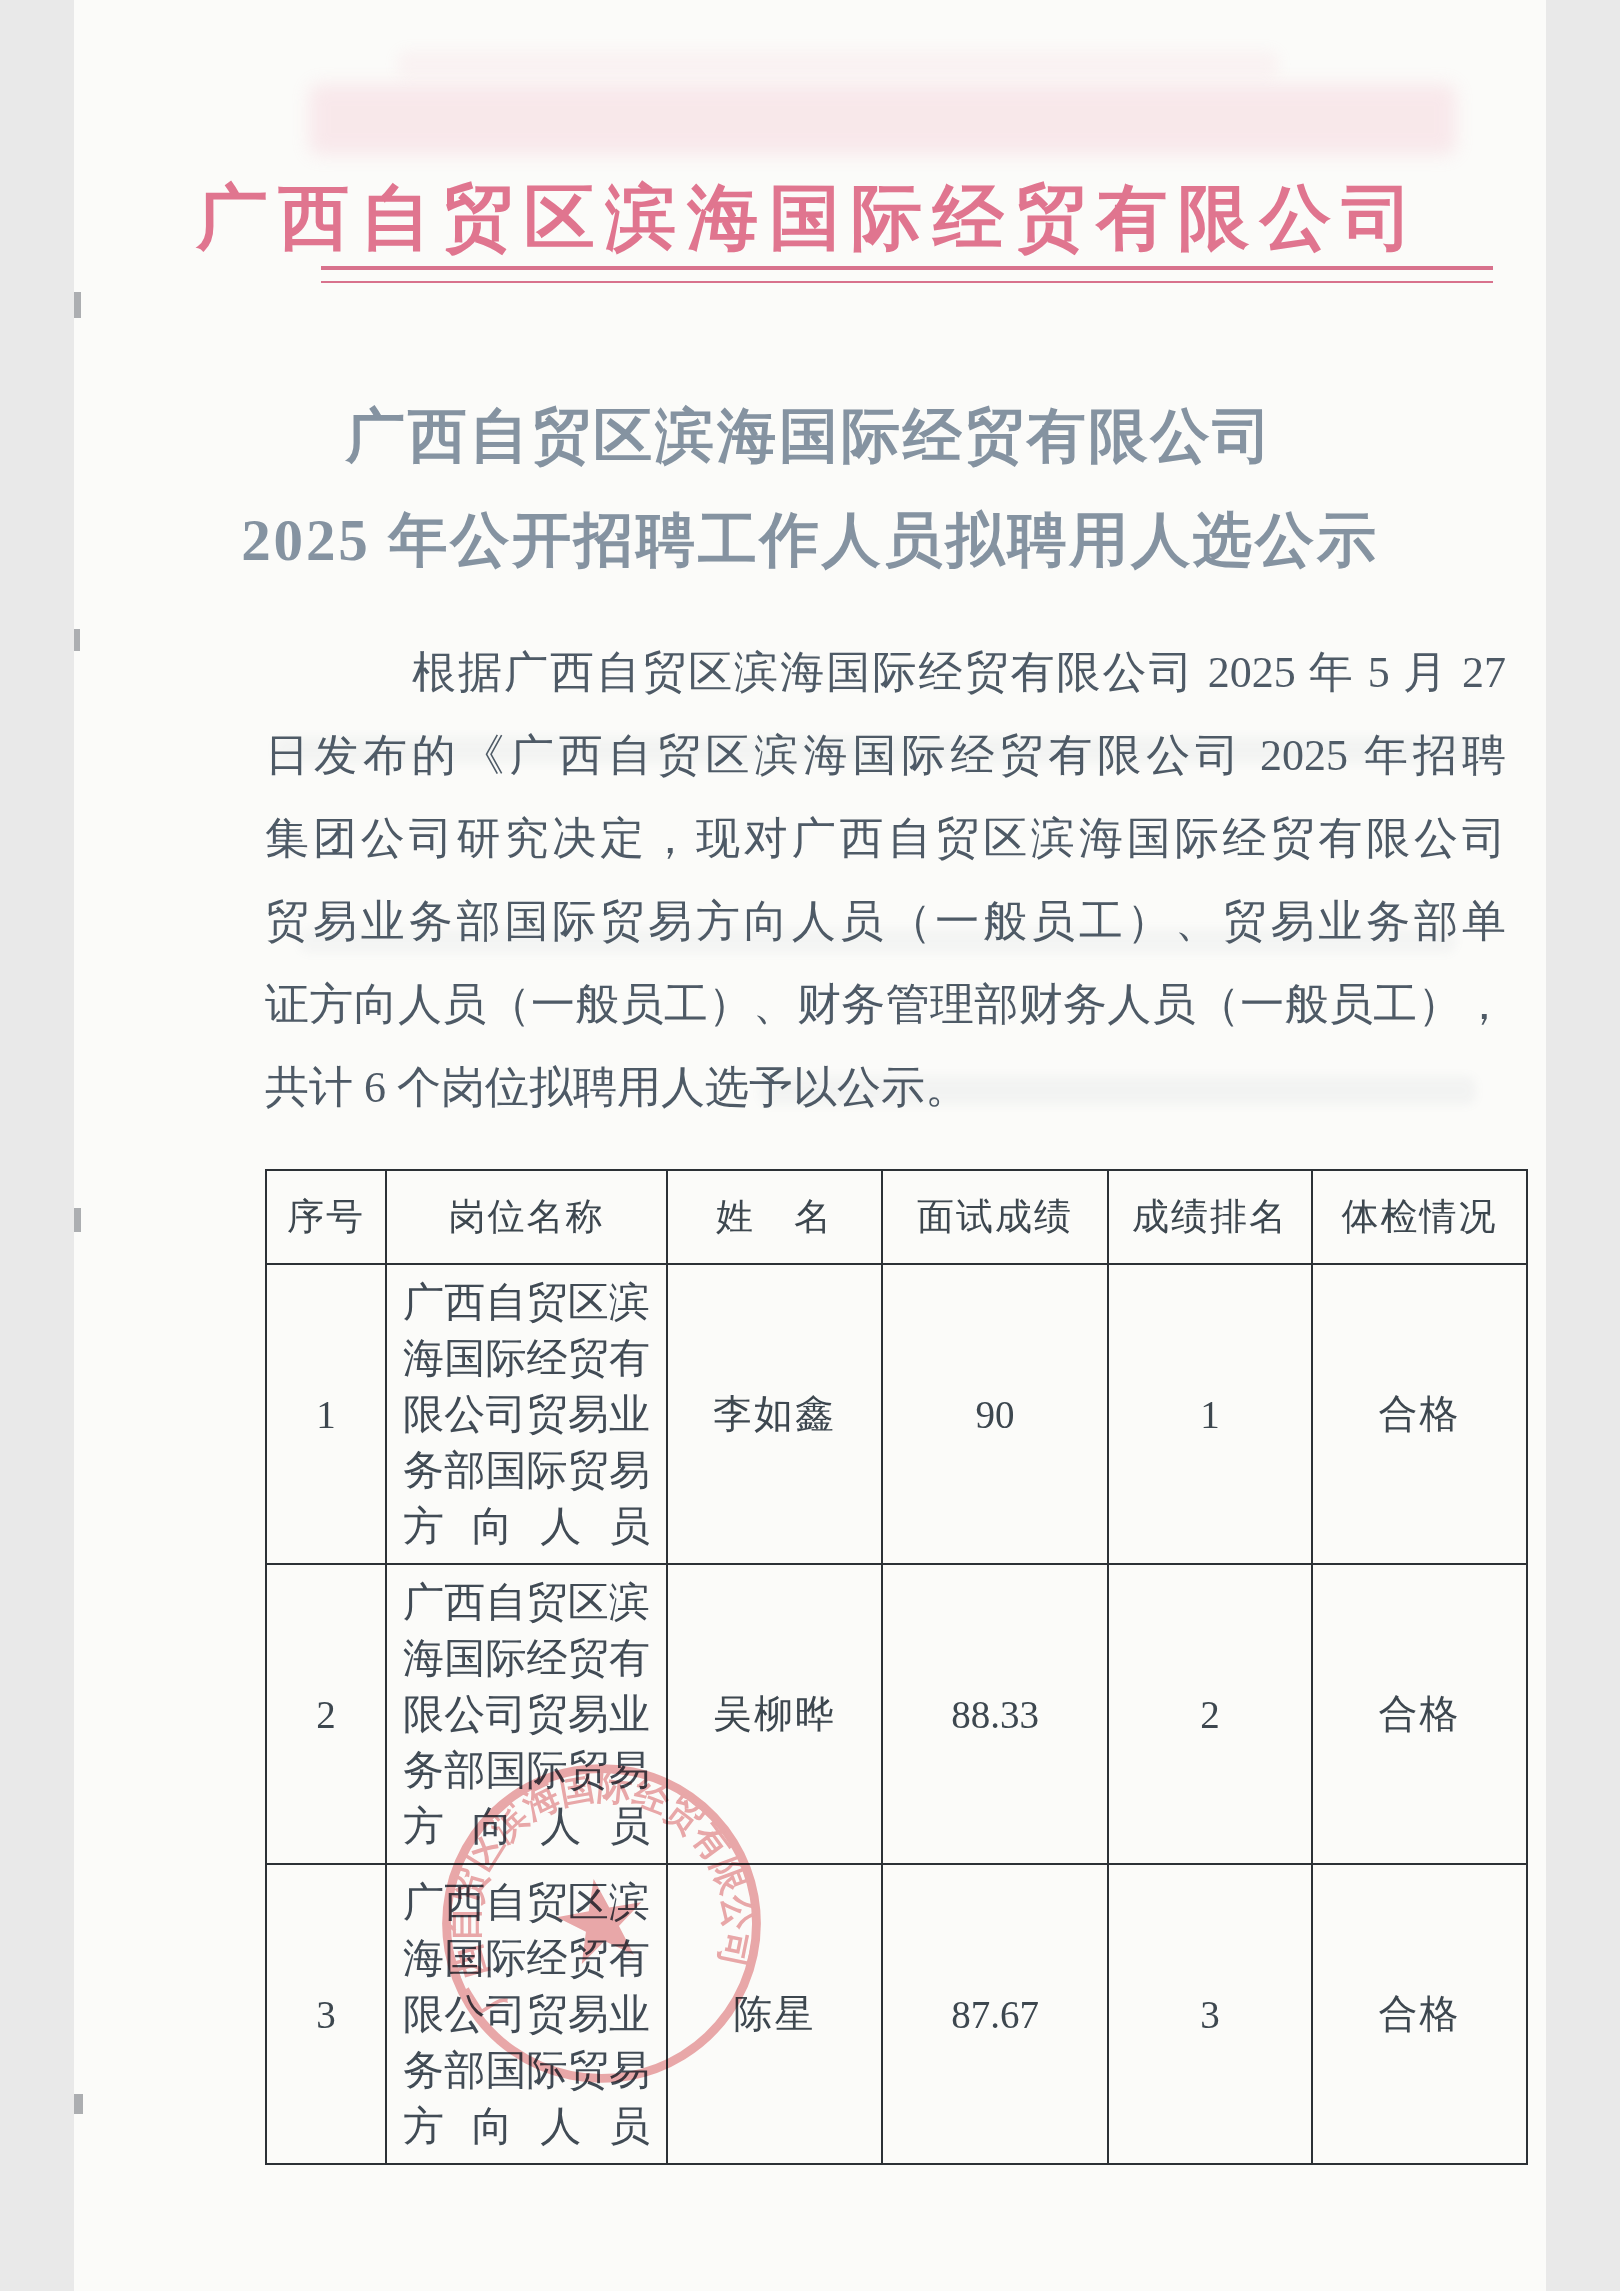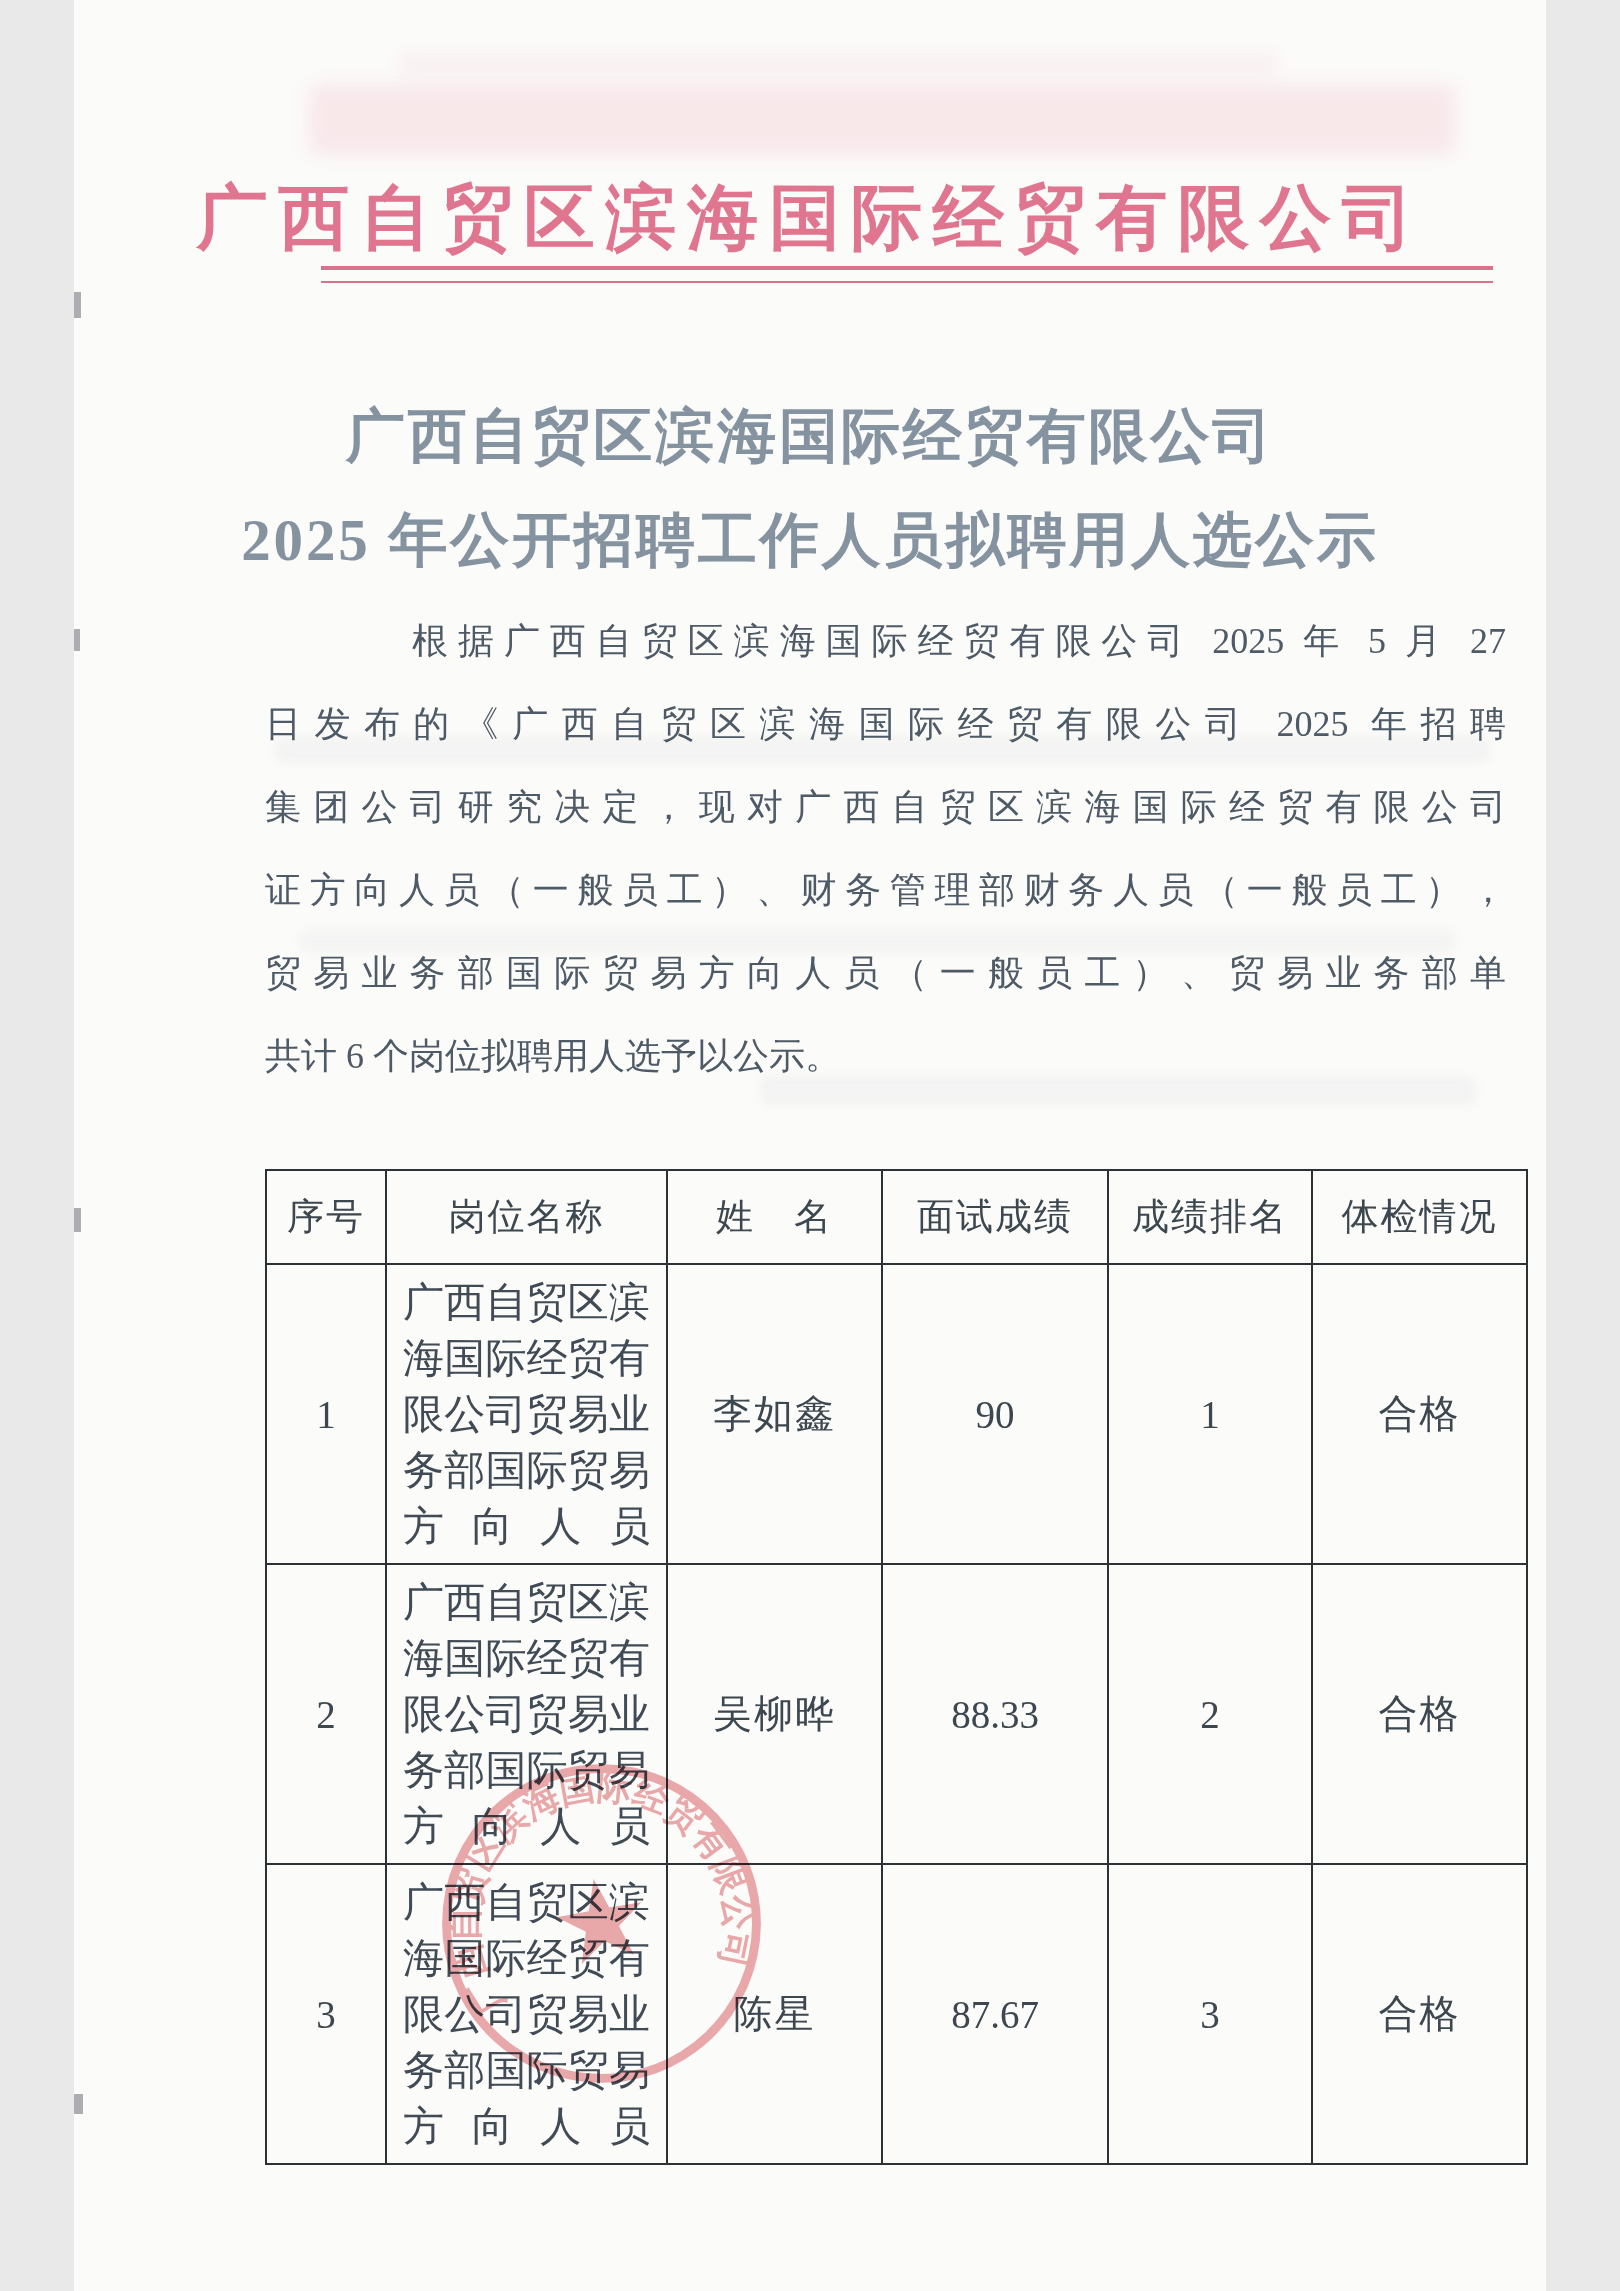--- a/index.html
+++ b/index.html
@@ -48,22 +48,22 @@
 
   
   .doc-title{
     position:absolute;top:384px;left:0;width:100%;
     text-align:center;color:var(--title-gray);
     font-size:59px;font-weight:700;line-height:104px;letter-spacing:2.9px;
   }
 
   
   .body-text{
-    position:absolute;top:600px;left:191px;width:1241px;
-    font-size:36px;line-height:83px;color:var(--body-ink);
+    position:absolute;top:631px;left:191px;width:1241px;
+    font-size:44px;line-height:83px;color:var(--body-ink);
   }
   .body-line{text-align:justify;text-align-last:justify;}
   .body-line.first{text-indent:147px;}
   .body-line.last{text-align-last:left;}
 
   
   .results{
     position:absolute;top:1169px;left:191px;width:1260px;
     border-collapse:collapse;table-layout:fixed;
     color:var(--table-ink);
@@ -112,22 +112,22 @@
 
   <div class="doc-title">
     <div>广西自贸区滨海国际经贸有限公司</div>
     <div>2025 年公开招聘工作人员拟聘用人选公示</div>
   </div>
 
   <div class="body-text">
     <div class="body-line first">根据广西自贸区滨海国际经贸有限公司 2025 年 5 月 27</div>
     <div class="body-line">日发布的《广西自贸区滨海国际经贸有限公司 2025 年招聘</div>
     <div class="body-line">集团公司研究决定，现对广西自贸区滨海国际经贸有限公司</div>
+    <div class="body-line">贸易业务部国际贸易方向人员（一般员工）、贸易业务部单</div>
     <div class="body-line">证方向人员（一般员工）、财务管理部财务人员（一般员工），</div>
-    <div class="body-line">贸易业务部国际贸易方向人员（一般员工）、贸易业务部单</div>
     <div class="body-line last">共计 6 个岗位拟聘用人选予以公示。</div>
   </div>
 
   <table class="results">
     <colgroup>
       <col style="width:120px">
         <col style="width:281px">
         <col style="width:215px">
       <col style="width:226px">
         <col style="width:204px">

